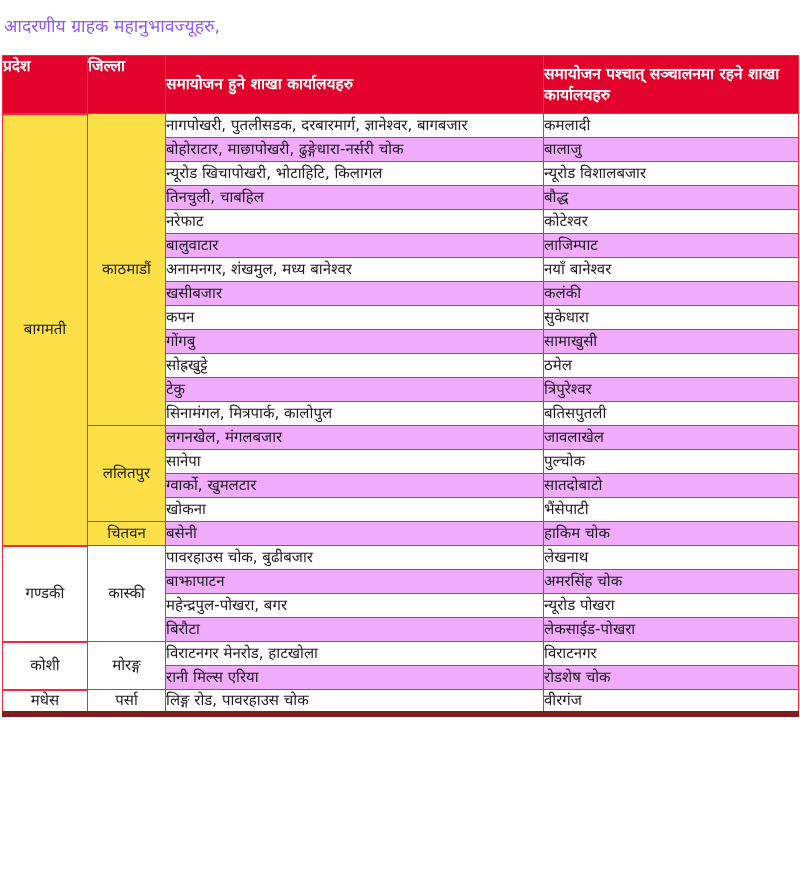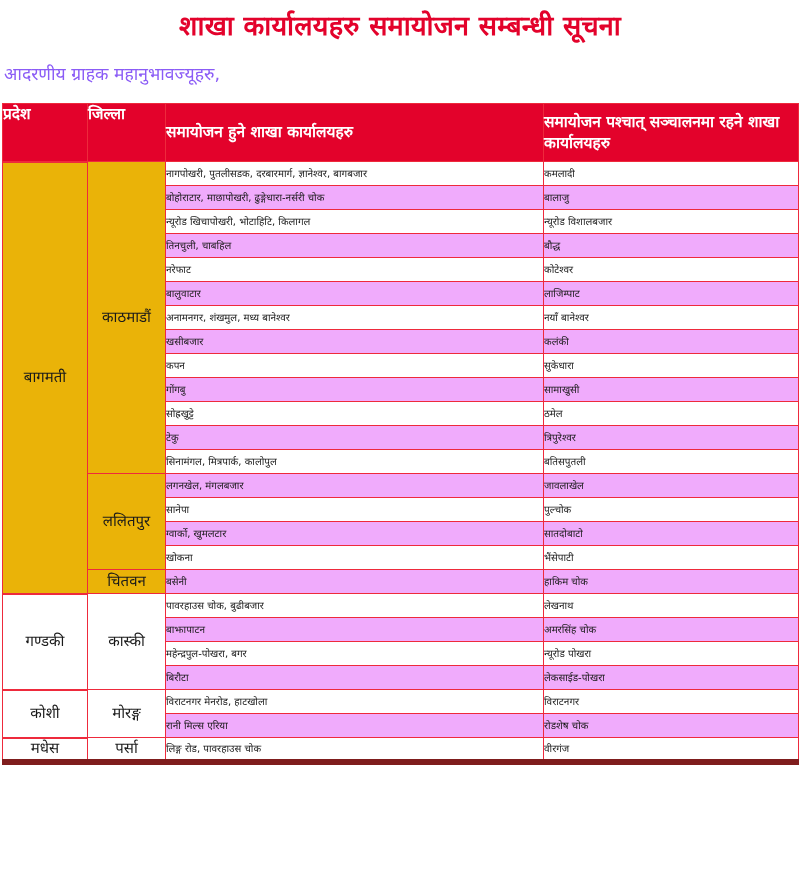--- a/index.html
+++ b/index.html
@@ -80,38 +80,38 @@
     padding: 8px 8px 10px 8px;
     height: 58px;
     box-sizing: border-box;
     vertical-align: top;
     margin-top: 25px;
   }
   thead th.th-prov,
   thead th.th-dist { vertical-align: top; }
 
   tbody td {
-    font-size: 10px;
+    font-size: 15px;
     line-height: 19px;
     height: 24px;
     box-sizing: border-box;
     padding: 2px 8px 3px 8px;
     background: #ffffff;
     white-space: nowrap;
   }
   tbody tr.stripe td.cell-from,
   tbody tr.stripe td.cell-to {
     background: #f0abfc;
   }
 
   td.cell-prov,
   td.cell-dist {
     text-align: center;
     font-size: 15px;
-    background: #eab308;
+    background: #fde047;
   }
   td.cell-prov.plain,
   td.cell-dist.plain {
     background: #ffffff;
   }
 
   
   tr.grp-top > td,
   tr.grp-top > th {
     border-top: 2px solid #ee2a3c;
@@ -124,23 +124,20 @@
 
   .merger-table tbody tr:last-child td {
     border-bottom: 6px solid #7f1d1d;
   }
 </style>
 </head>
 <body>
 
 <div class="page">
 
-  <div class="title-wrap">
-    <span class="doc-title">शाखा कार्यालयहरु समायोजन सम्बन्धी सूचना</span>
-  </div>
 
   <div class="intro">
     <span class="intro-line">आदरणीय ग्राहक महानुभावज्यूहरु,</span>
   </div>
 
   <table class="merger-table">
     <colgroup>
       <col class="c-prov">
         <col class="c-dist">
         <col class="c-from">

